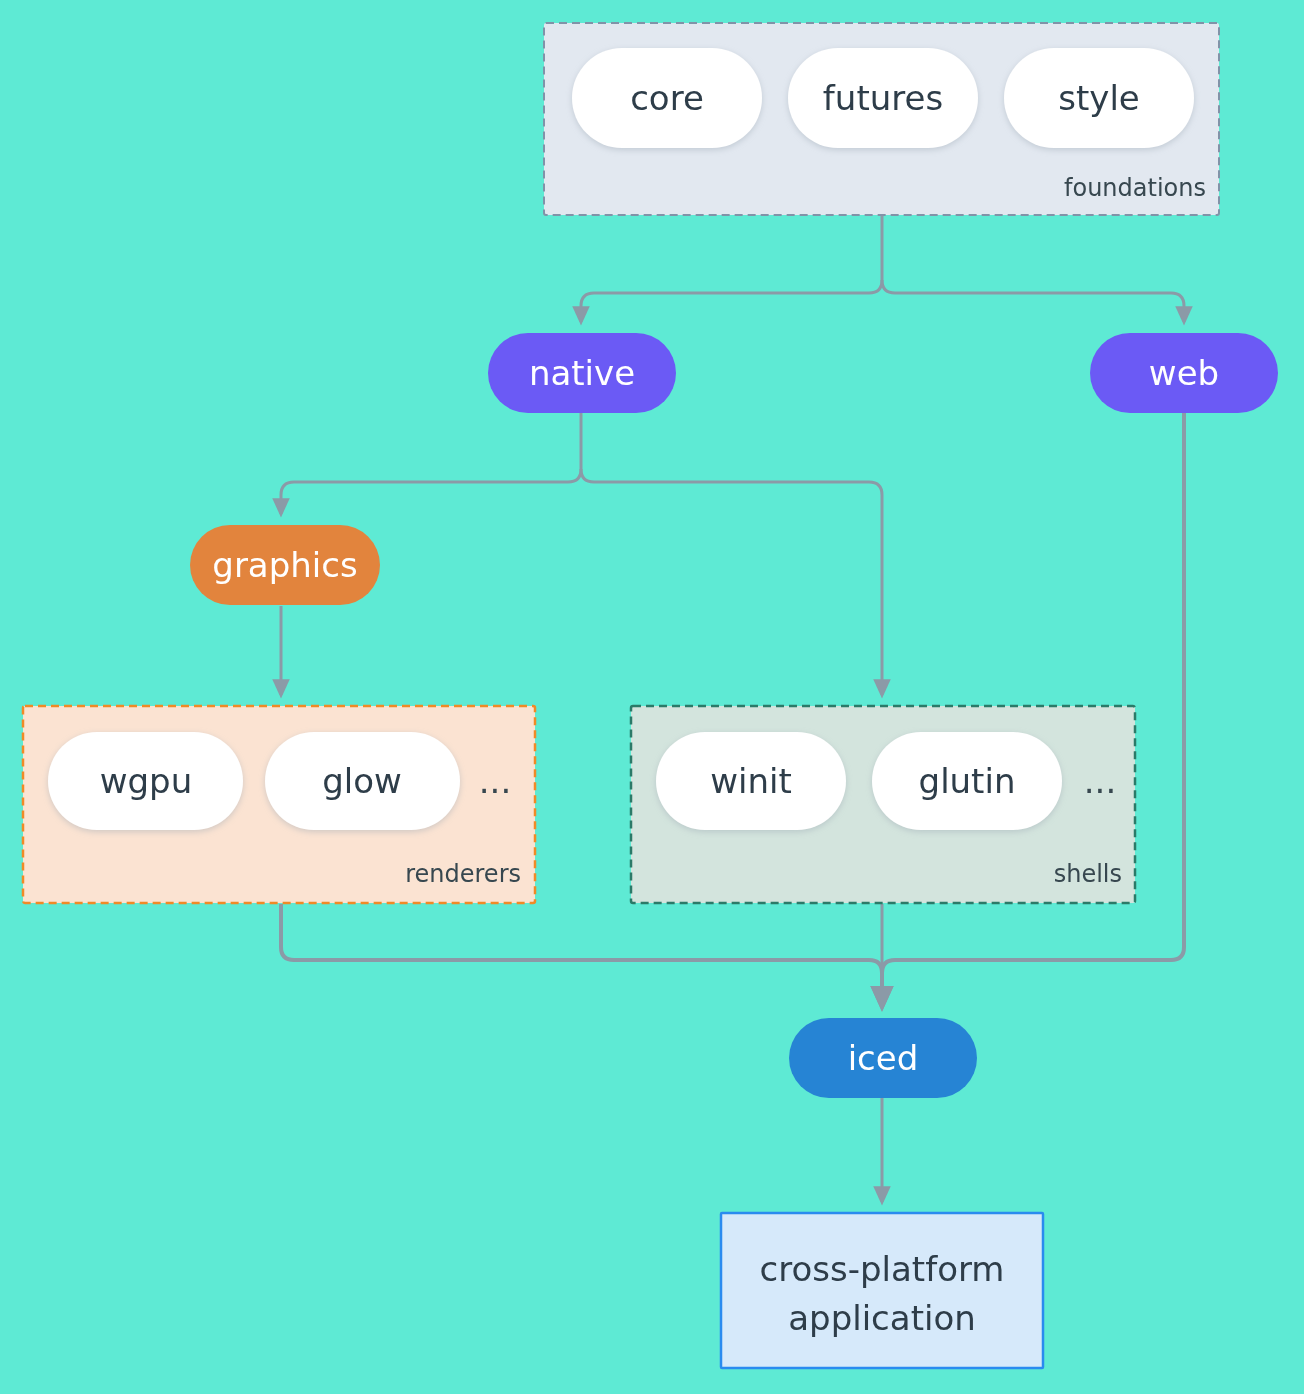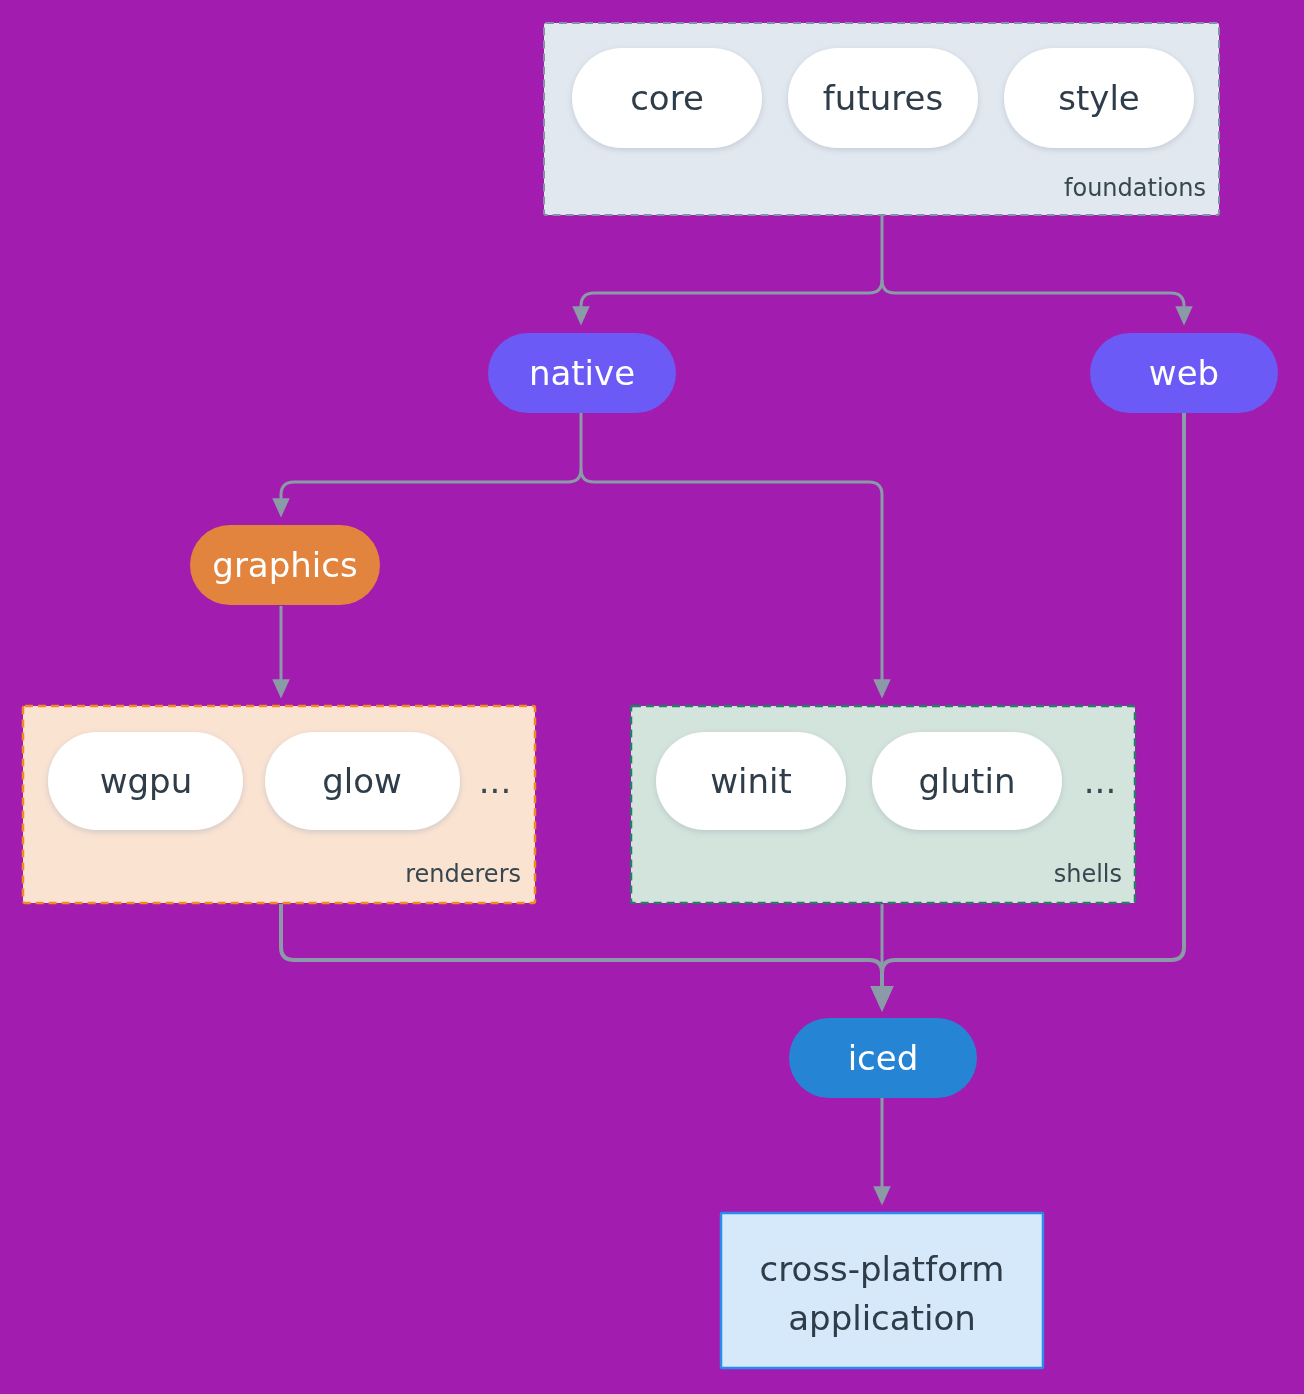--- a/index.html
+++ b/index.html
@@ -10,21 +10,21 @@
   body {
     width: 1304px;
     height: 1394px;
     overflow: hidden;
     font-family: "DejaVu Sans", sans-serif;
   }
   #canvas {
     position: relative;
     width: 1304px;
     height: 1394px;
-    background: #a21caf;
+    background: #5eead4;
   }
   svg.layer {
     position: absolute;
     top: 0;
     left: 0;
     width: 1304px;
     height: 1394px;
   }
   .grp-text {
     font-family: "DejaVu Sans", sans-serif;

